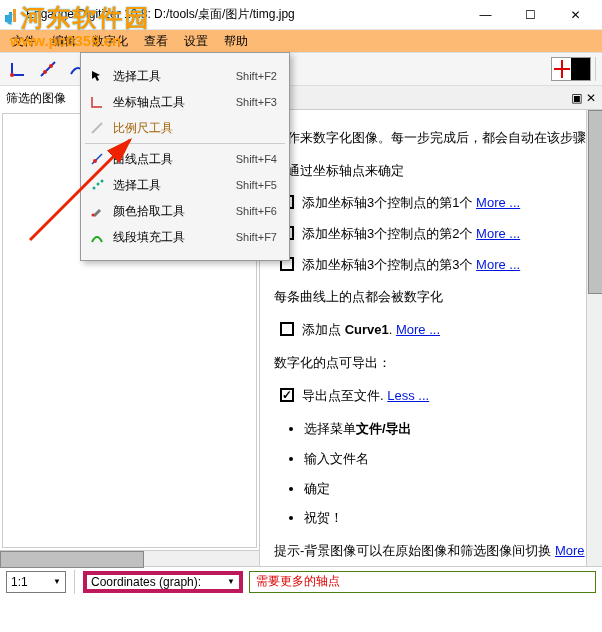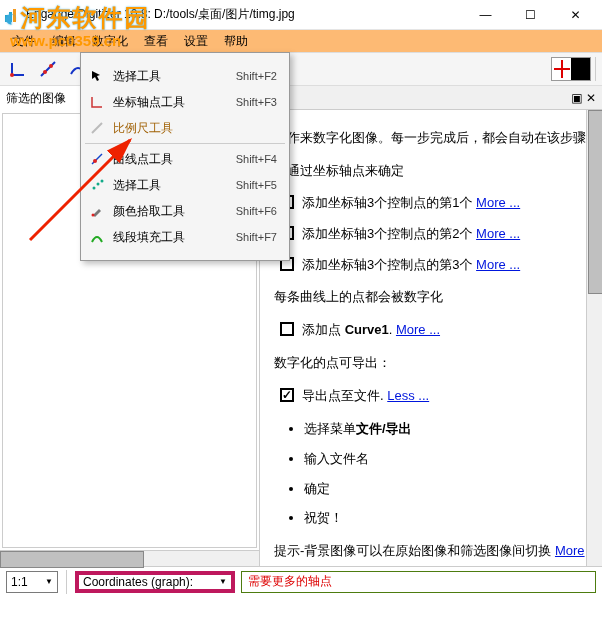--- a/index.html
+++ b/index.html
@@ -34,21 +34,21 @@
 .chkline { display: flex; align-items: flex-start; gap: 8px; margin: 6px 0 6px 6px; }
 .chkbox { width: 14px; height: 14px; border: 2px solid #000; flex-shrink: 0; margin-top: 4px; display:flex; align-items:center; justify-content:center; }
 .chkbox.checked::after { content:"✓"; font-size:12px; font-weight:bold; line-height:1; }
 .more { color: #0016dd; text-decoration: underline; cursor: pointer; }
 .bullets { margin: 9px 0 4px 30px; }
 .bullets li { list-style: disc; margin: 5px 0; font-size: 13px; }
 .right-scroll-v { position: absolute; right: 0; top: 0; width: 16px; height: 100%; background: #f0f0f0; border-left:1px solid #ccc; }
 .right-scroll-v::before { content:""; position:absolute; left:1px; top:0; width:14px; height:40%; background:#c0c0c0; border:1px solid #888; }
 
 .statusbar { height: 30px; display: flex; align-items: center; padding: 2px 6px; border-top: 1px solid #ccc; gap: 6px; background: #fff; }
-.status-zoom { width: 52px; height: 22px; border: 1px solid #7a7a7a; display: flex; align-items: center; justify-content: space-between; padding: 0 4px; }
+.status-zoom { width: 60px; height: 22px; border: 1px solid #7a7a7a; display: flex; align-items: center; justify-content: space-between; padding: 0 4px; }
 .status-coord { width: 160px; height: 22px; border: 4px solid #be185d; display: flex; align-items: center; justify-content: space-between; padding: 0 4px; }
 .status-msg { flex: 1; height: 22px; border: 1px solid #4d7c0f; display: flex; align-items: center; padding: 0 6px; color: #d00; }
 
 .dropdown-menu { position: absolute; left: 80px; top: 52px; width: 210px; background: #f5f5f5; border: 1px solid #999; box-shadow: 3px 3px 6px rgba(0,0,0,.25); padding: 10px 0; z-index: 50; }
 .ditem { display: flex; align-items: center; height: 26px; padding: 0 12px 0 6px; font-size: 12px; color: #000; }
 .ditem.disabled { color: #a16207; }
 .ditem .icon { width: 20px; height: 18px; display: flex; align-items: center; justify-content: center; margin-right: 6px; }
 .ditem .label { flex: 1; }
 .ditem .shortcut { color: #444; font-size: 11px; }
 .dsep { height: 1px; background: #ccc; margin: 2px 4px; }

